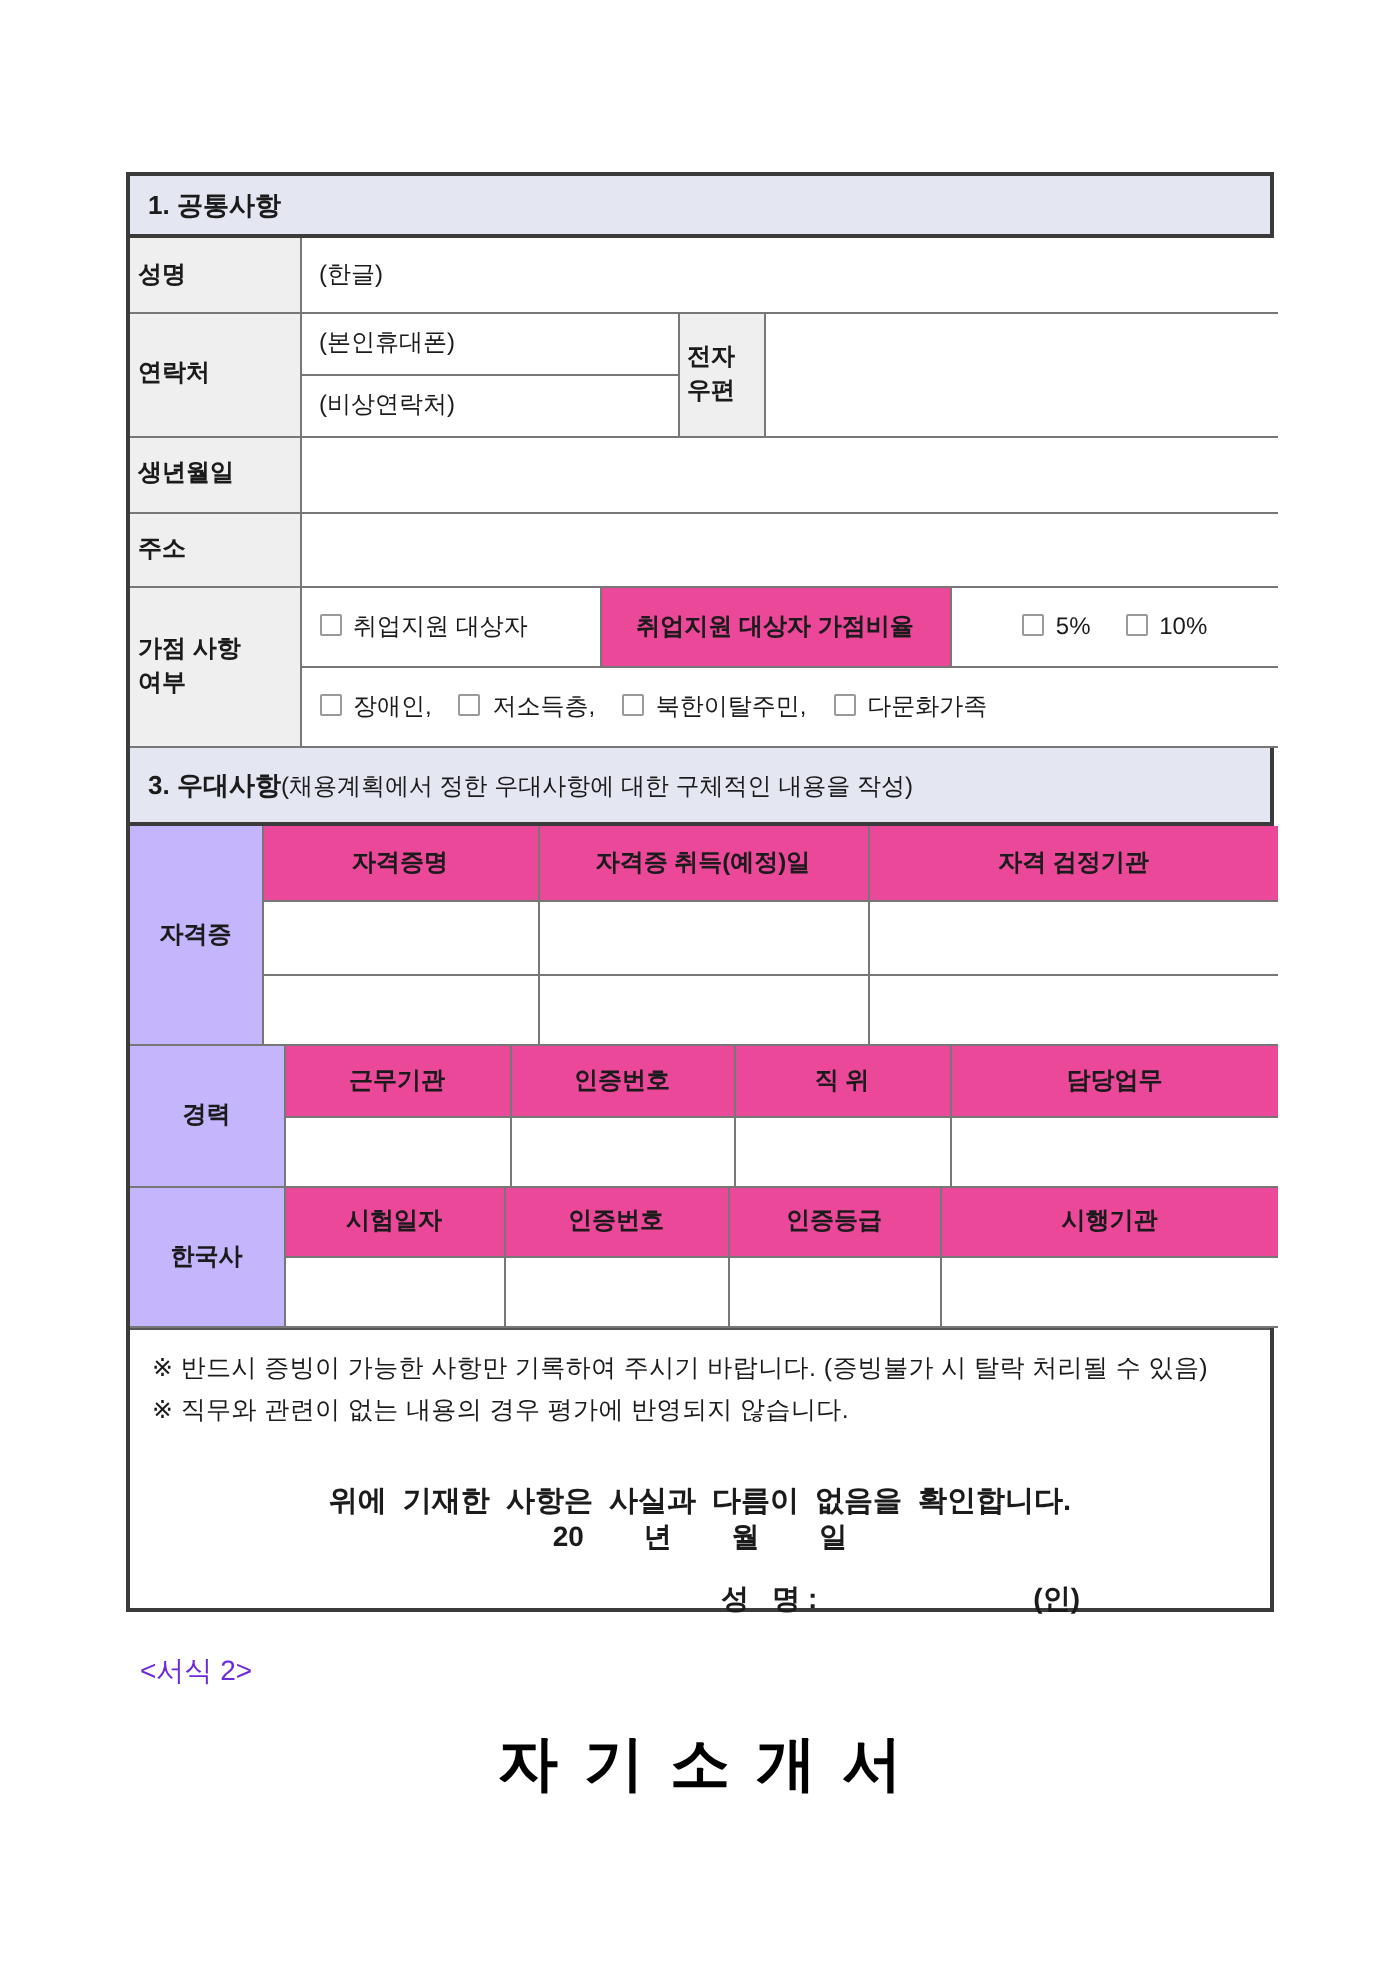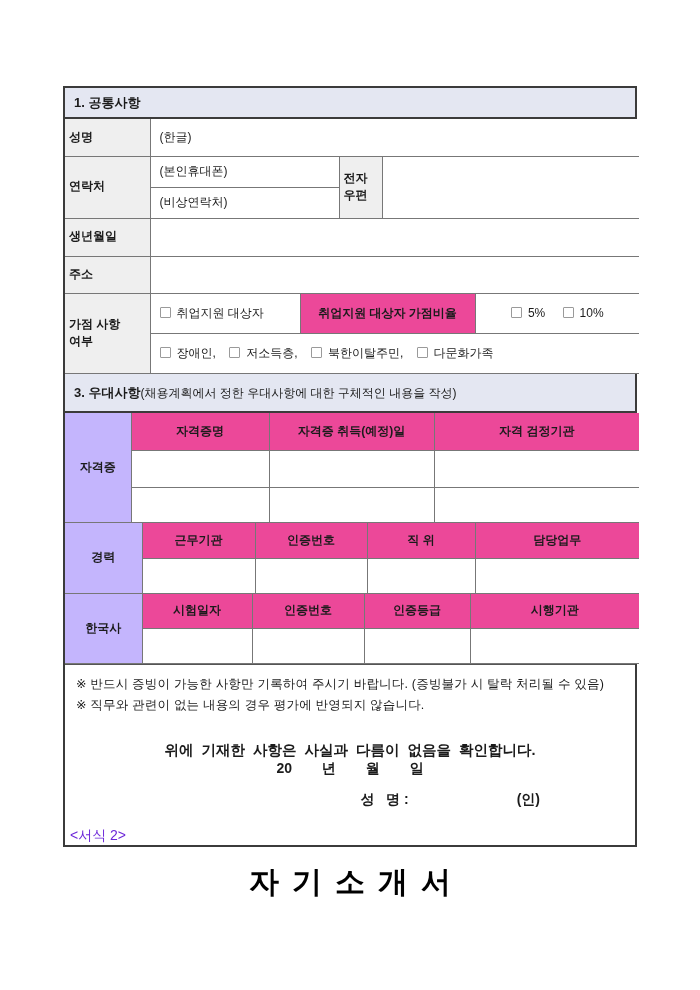--- a/index.html
+++ b/index.html
@@ -46,21 +46,21 @@
   td.center { text-align:center; }
   .cb {
     display:inline-block; width:11px; height:11px;
     border:1.5px solid #9a9a9a; background:#fff;
     vertical-align:-1px; margin-right:6px; border-radius:1px;
   }
   .cbgap { margin-left:14px; }
   .catitem { margin-right:10px; }
   .notes-box {
     border-top:1px solid #555;
-    height:181px;
+    height:140px;
     padding:9px 11px 0 11px;
     font-size:12.5px;
   }
   .note-line { line-height:1.7; letter-spacing:0.2px; }
   .confirm-line {
     margin-top:24px; text-align:center;
     font-size:14.5px; font-weight:bold; word-spacing:4px;
   }
   .date-line {
     text-align:center;

